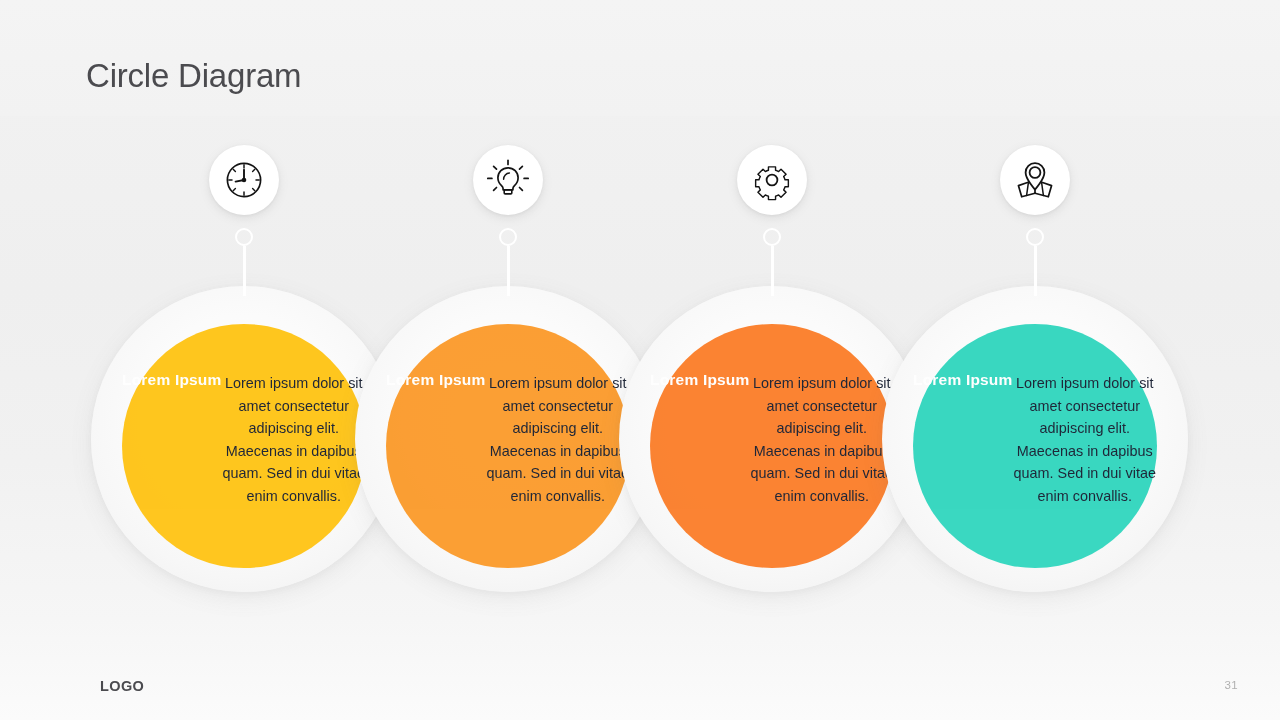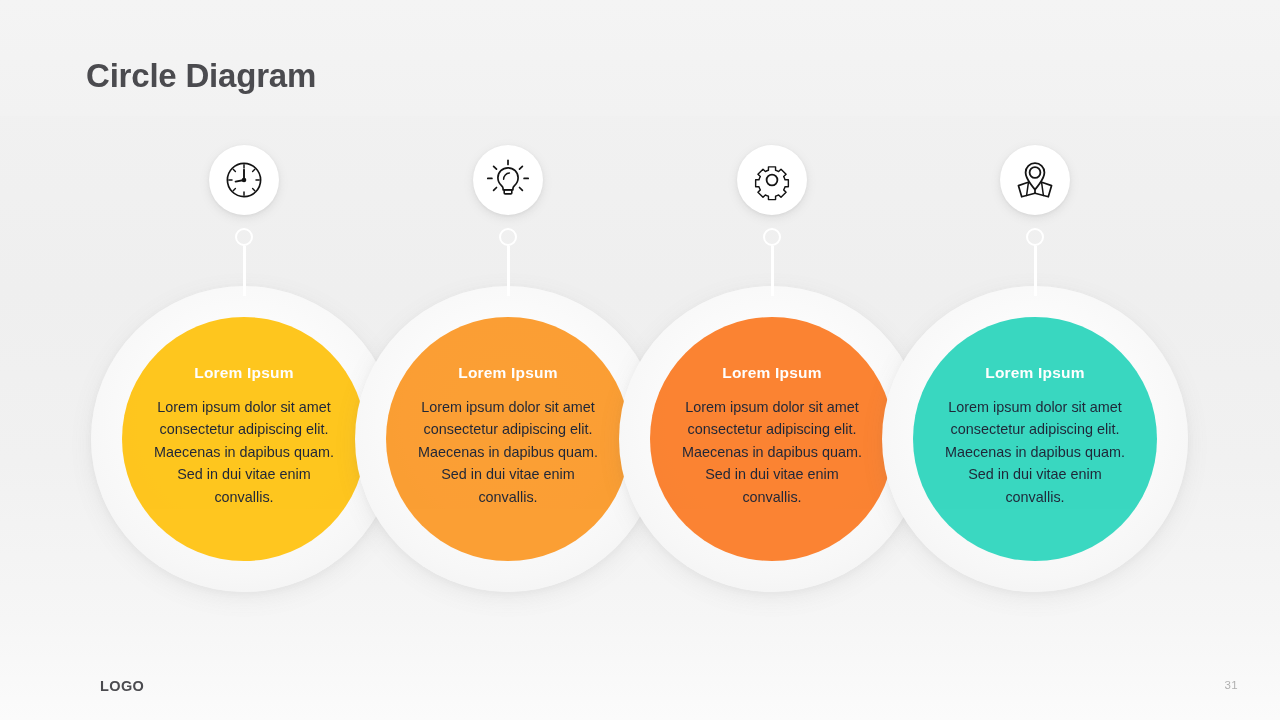--- a/index.html
+++ b/index.html
@@ -26,21 +26,21 @@
   #header-band {
     position: absolute;
     left: 0; top: 0;
     width: 1280px; height: 116px;
     background: linear-gradient(180deg, #f4f4f4 0%, #f2f2f2 100%);
   }
   #page-title {
     position: absolute;
     left: 86px; top: 57px;
     font-size: 33px;
-    font-weight: bold;
+    font-weight: normal;
     color: #4b4b4f;
     letter-spacing: -0.2px;
     white-space: nowrap;
   }
 
   
   #stage {
     position: absolute;
     left: 0; top: 0;
     width: 1280px; height: 720px;
@@ -65,28 +65,28 @@
                 #fdfdfd 0%, #fbfbfb 46%, #f7f7f7 68%,
                 #f2f2f2 84%, #ededed 94%, #ebebeb 100%);
     box-shadow: 0 6px 22px rgba(120,120,120,0.10),
                 0 2px 6px rgba(120,120,120,0.06);
   }
 
   
   .inner-circle {
     position: absolute;
     left: 31px;
-    top: 317px;
+    top: 324px;
     width: 244px;
     height: 244px;
     border-radius: 50%;
     opacity: 0.93;
     display: flex;
-    flex-direction: column;
-    align-items: center;
+    flex-direction: row;
+    align-items: flex-start;
     justify-content: flex-start;
     box-sizing: border-box;
     padding-top: 48px;
   }
 
   .card-title {
     font-size: 15.5px;
     font-weight: bold;
     color: #ffffff;
     letter-spacing: 0.2px;

